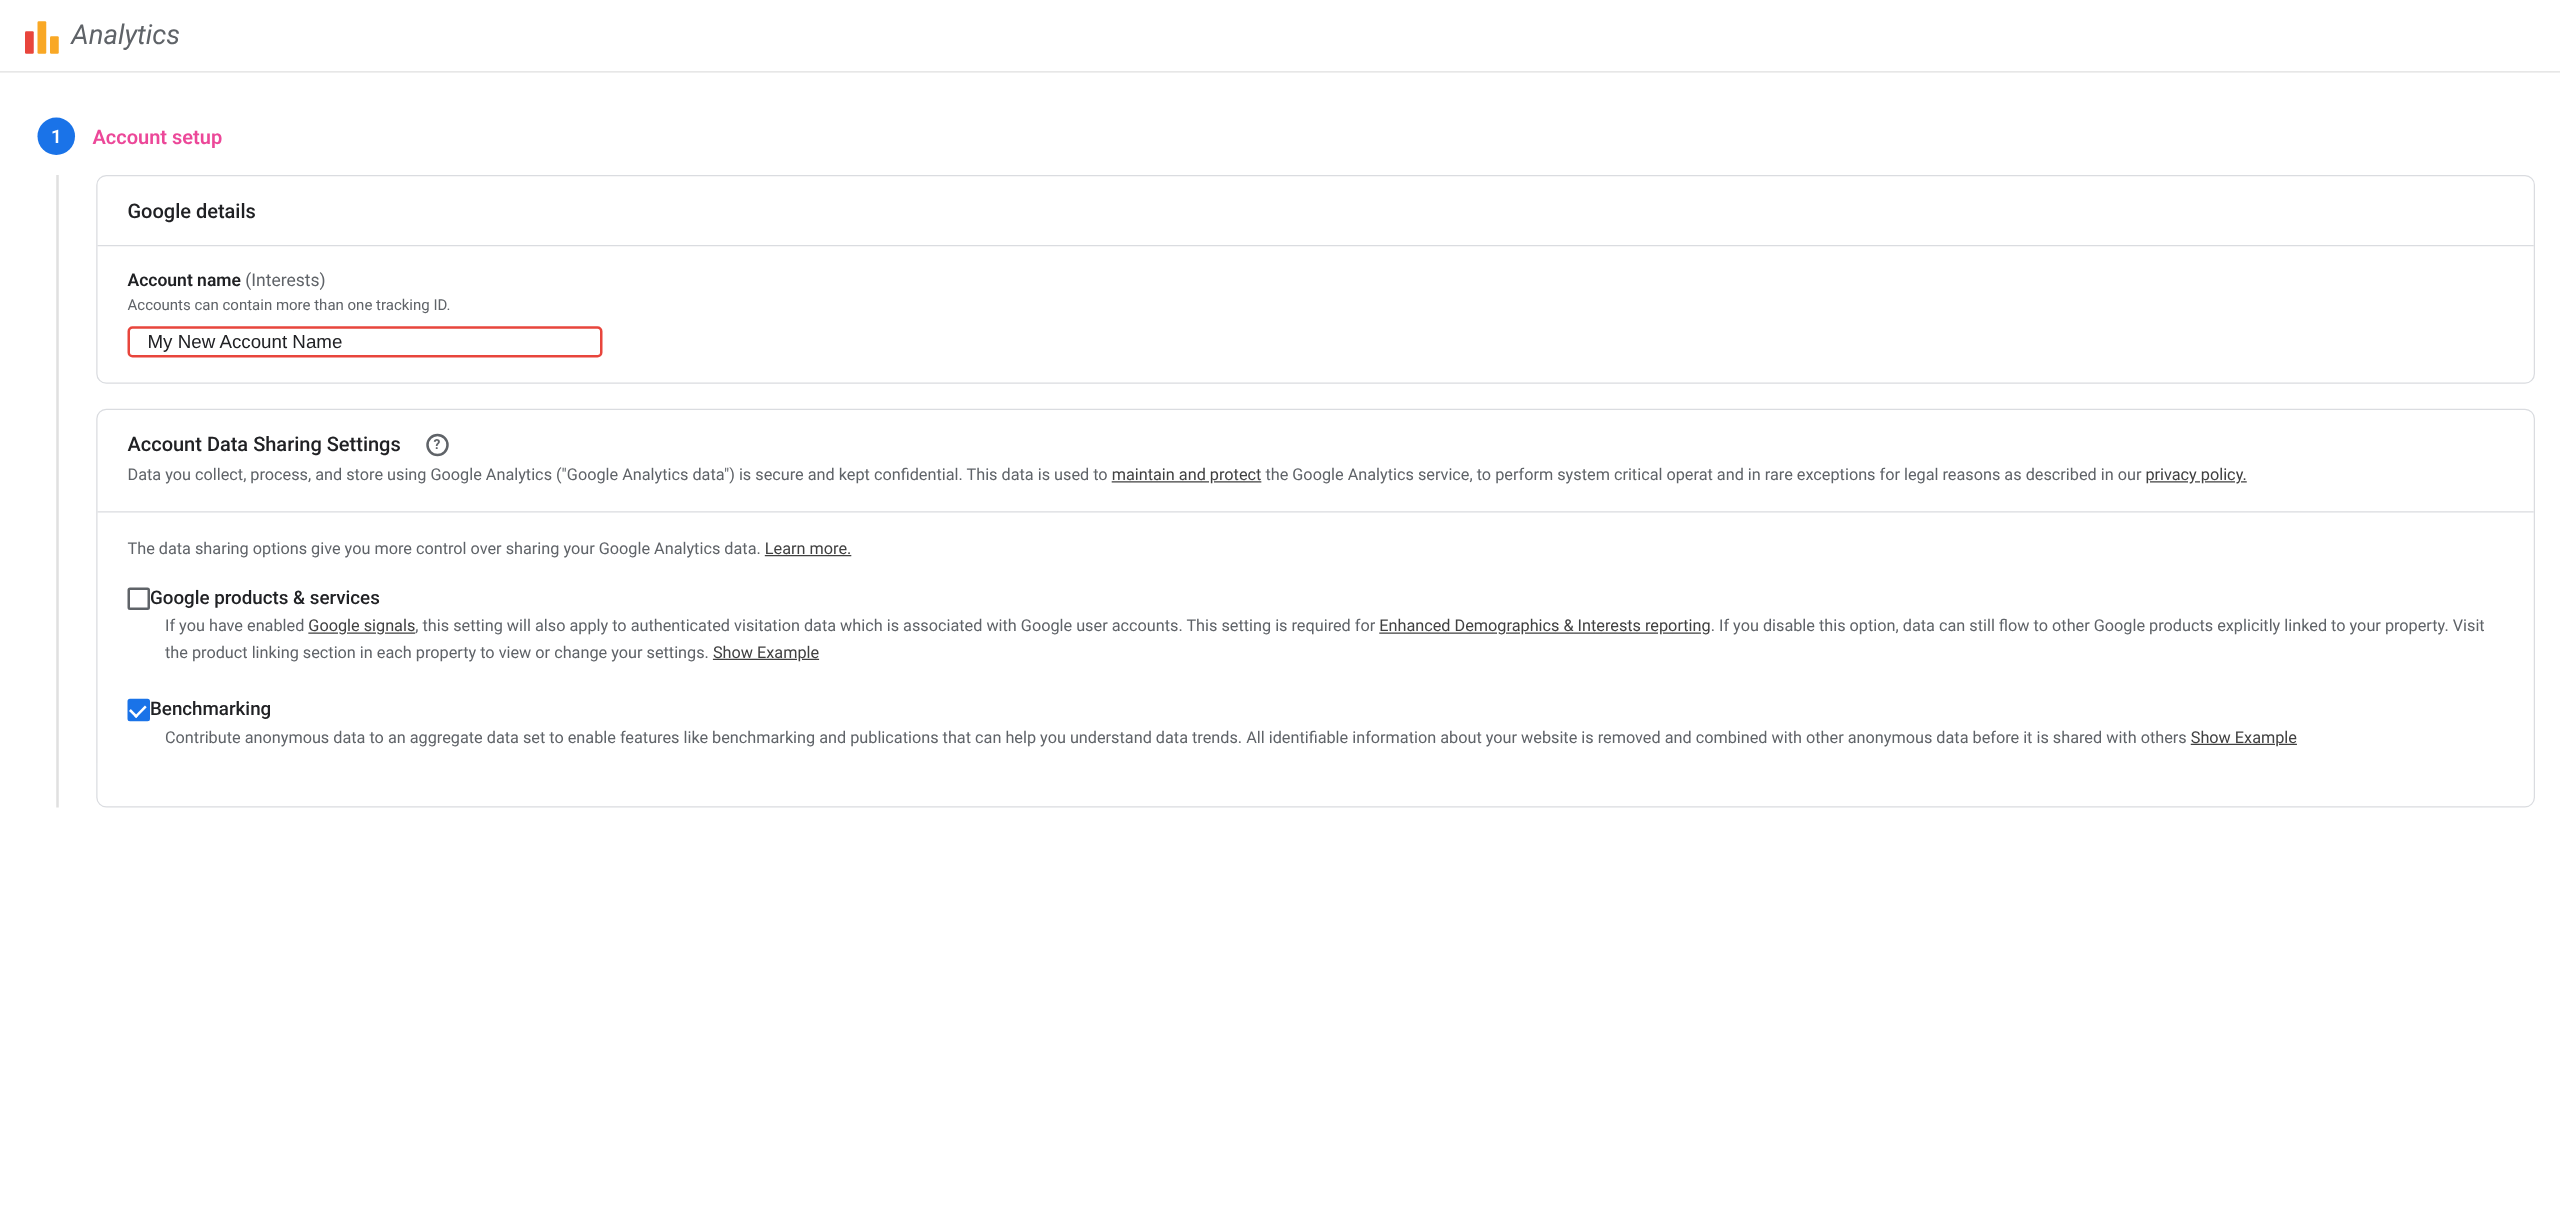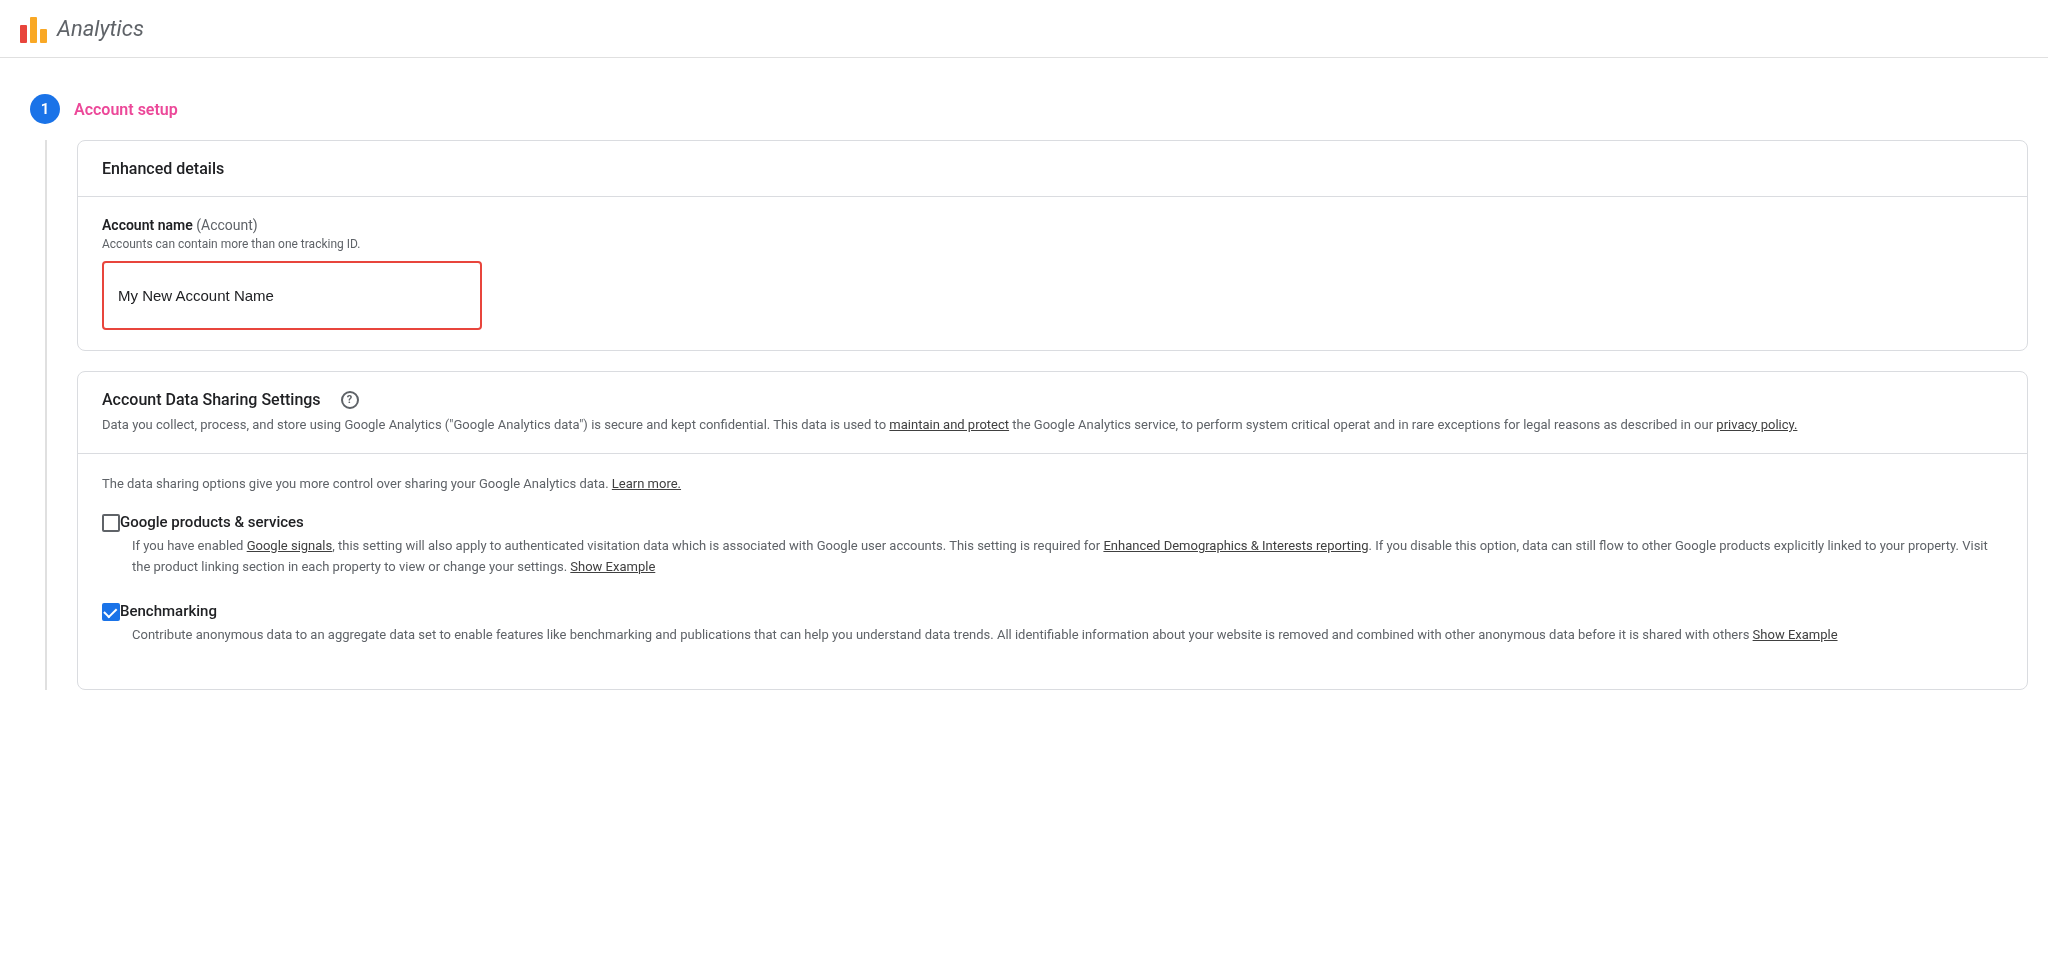--- a/index.html
+++ b/index.html
@@ -145,21 +145,21 @@
 
     .field-hint {
       font-size: 12px;
       color: #5f6368;
       margin-bottom: 10px;
     }
 
     .text-input {
       border: 2px solid #E8453C;
       border-radius: 4px;
-      padding: 24px 14px;
+      padding: 2px 14px;
       font-size: 15px;
       color: #202124;
       width: 380px;
       outline: none;
     }
 
     
     .data-sharing-card {
       border: 1px solid #dadce0;
       border-radius: 8px;
@@ -290,26 +290,26 @@
 
   <div class="step-header">
     <div class="step-badge">1</div>
     <span class="step-label">Account setup</span>
   </div>
 
   <div class="step-content">
 
     <div class="card">
       <div class="card-header">
-        <span class="card-header-title">Enhanced details</span>
+        <span class="card-header-title">Google details</span>
       </div>
       <div class="card-body">
         <div class="field-label">
           <span>Account name</span>
-          <span class="required-text">(Account)</span>
+          <span class="required-text">(Interests)</span>
         </div>
         <div class="field-hint">Accounts can contain more than one tracking ID.</div>
         <input type="text" class="text-input" value="My New Account Name" style="">
       </div>
     </div>
 
     <div class="data-sharing-card">
       <div class="data-sharing-header">
         <div class="data-sharing-title">
           <span>Account Data Sharing Settings</span>

